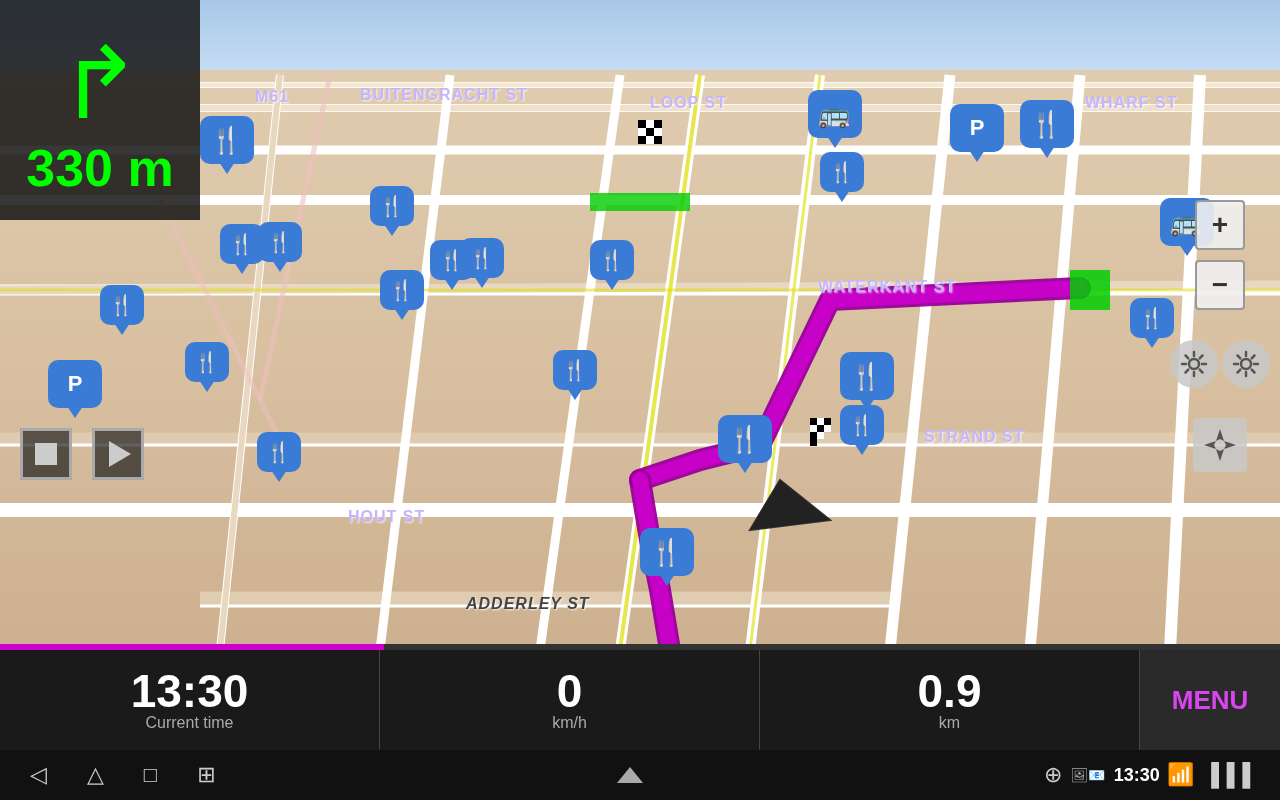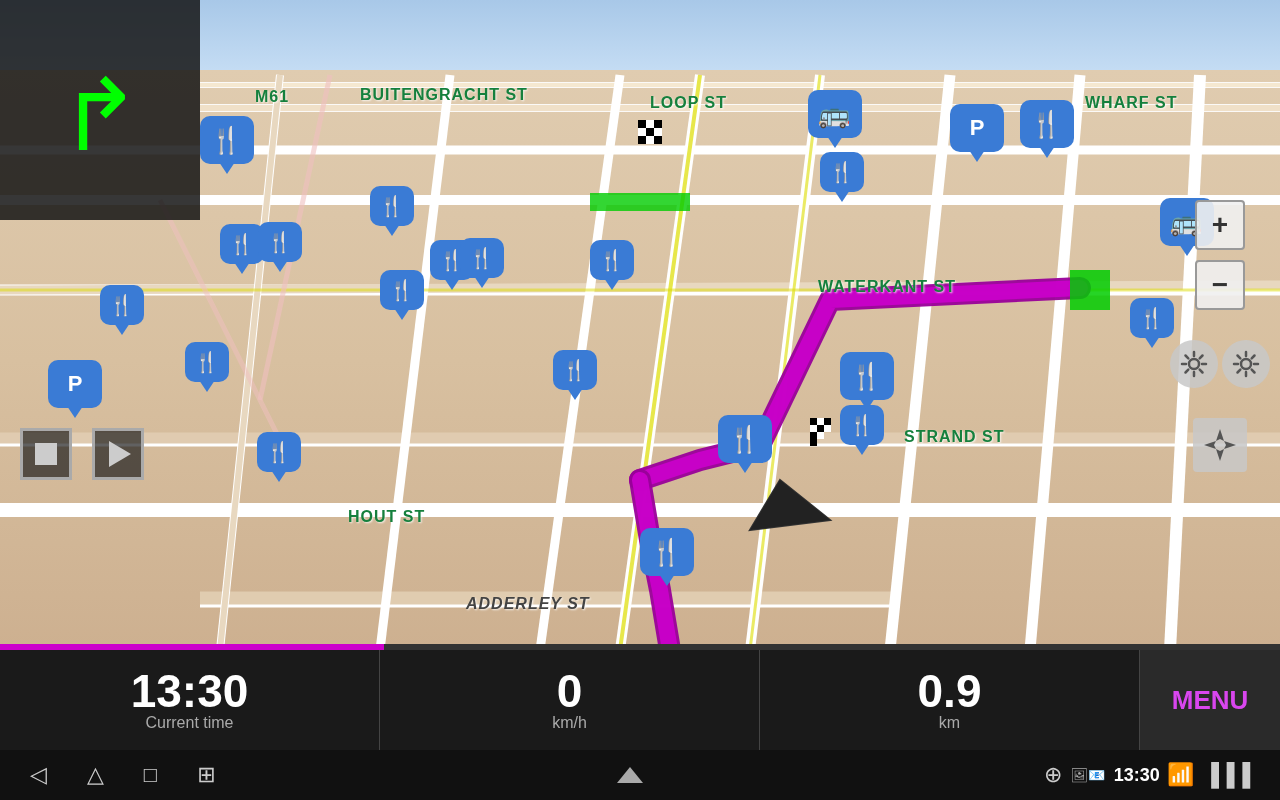--- a/index.html
+++ b/index.html
@@ -98,21 +98,21 @@
     .poi-icon {
       color: white;
       font-size: 20px;
     }
 
     .poi-icon.large { font-size: 26px; }
 
     
     .street-label {
       position: absolute;
-      color: #15803d;
+      color: #c4b5fd;
       font-weight: bold;
       font-size: 16px;
       letter-spacing: 1px;
       white-space: nowrap;
       z-index: 30;
       text-shadow: 1px 1px 2px rgba(255,255,255,0.8);
     }
 
     
     .dest-label {
@@ -441,27 +441,28 @@
 
     <polygon points="780,480 830,520 750,530" fill="#1a1a1a" stroke="#333" stroke-width="2"></polygon>
     <polygon points="780,480 830,520 750,530" fill="#222"></polygon>
   </svg>
 
   <div class="street-label" style="left:255px; top:88px;">M61</div>
   <div class="street-label" style="left:360px; top:86px;">BUITENGRACHT ST</div>
   <div class="street-label" style="left:650px; top:94px;">LOOP ST</div>
   <div class="street-label" style="left:1085px; top:94px;text-align:right;">WHARF ST</div>
   <div class="street-label" style="left:818px; top:278px;">WATERKANT ST</div>
-  <div class="street-label" style="left:904px; top:428px;">STRAND ST</div>
+  <div class="street-label" style="left:924px; top:428px;">STRAND ST</div>
   <div class="street-label" style="left:348px; top:500px;margin-top:8px;">HOUT ST</div>
   <div class="street-label" style="left:466px; top:595px; font-style:italic; color:#444;">ADDERLEY ST</div>
 
 
   <div id="nav-panel">
     <div class="nav-arrow">↱</div>
+    <div class="nav-distance">330 m</div>
   </div>
 
   <div class="poi-marker" style="left:200px; top:116px;">
     <div class="poi-bubble large">
         <span class="poi-icon large">🍴</span>
       </div>
   </div>
   <div class="poi-marker" style="left:808px; top:90px;">
     <div class="poi-bubble large">
         <span class="poi-icon large">🚌</span>

